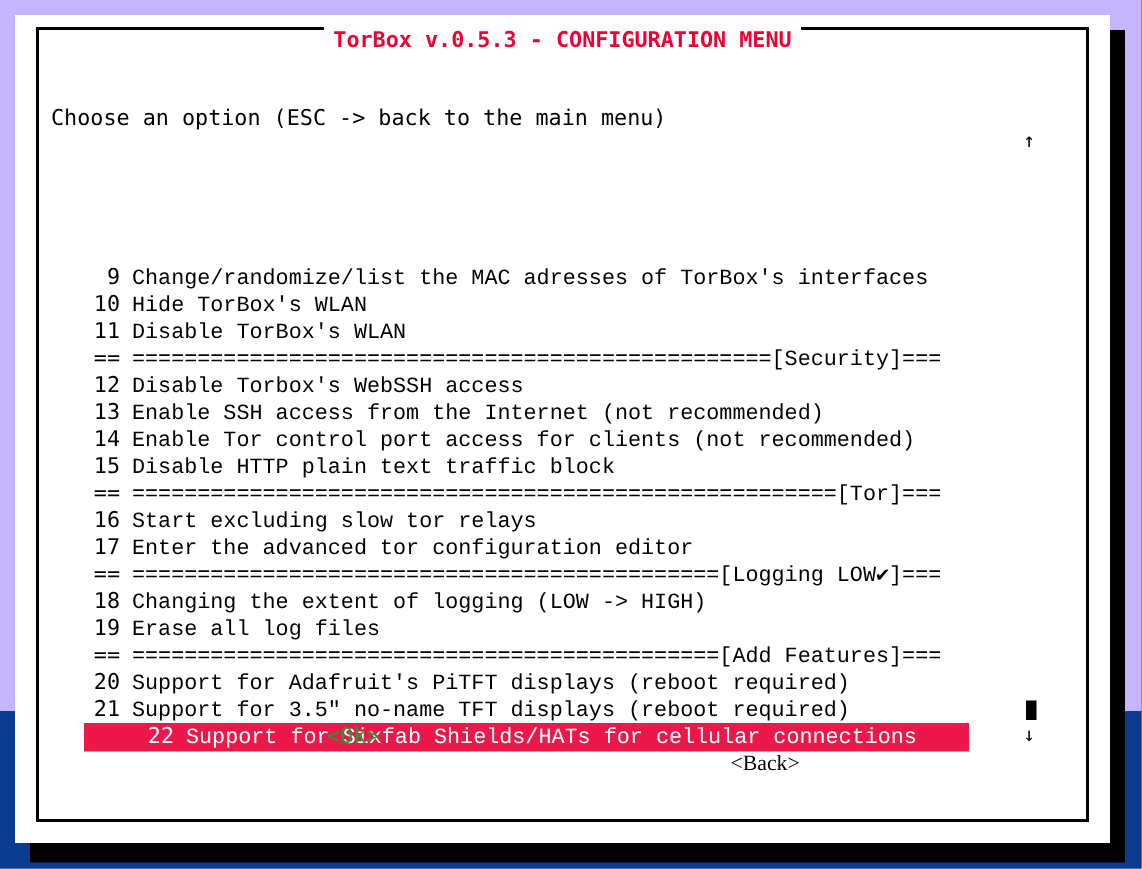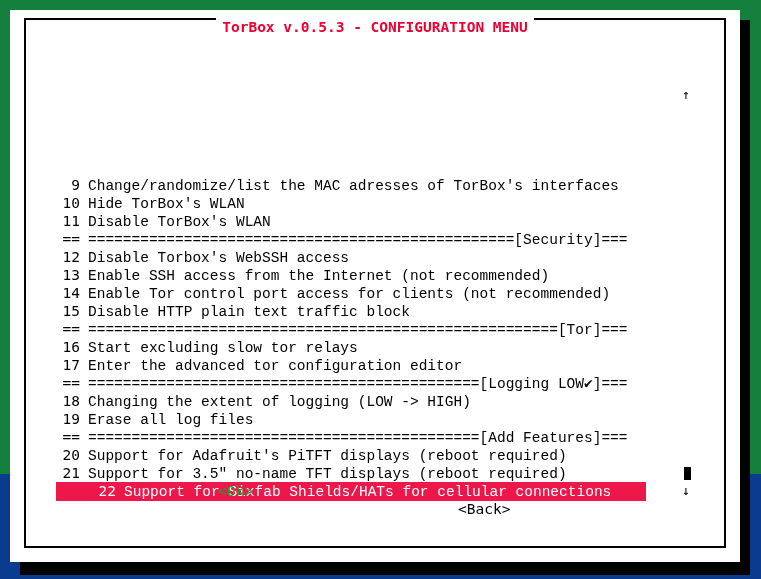--- a/index.html
+++ b/index.html
@@ -11,21 +11,21 @@
     font-family: "Menlo", "Consolas", "DejaVu Sans Mono", monospace;
     font-size: 14.5px;
     overflow: hidden;
   }
   .outer {
     position: absolute;
     left: 0;
     top: 0;
     width: 761px;
     height: 474px;
-    background: #15803d;
+    background: #c4b5fd;
   }
   .shadow {
     position: absolute;
     left: 20px;
     top: 20px;
     width: 730px;
     height: 555px;
     background: #000;
   }
   .win {
@@ -106,22 +106,23 @@
     right: 0;
   }
   .btn-ok {
     position: absolute;
     left: 186px;
     color: #15a530;
     text-align: center;
   }
   .btn-back {
     position: absolute;
-    left: 426px;
+    left: 455px;
     color: #000;
+    font-family: Liberation Serif, serif;
   }
   .arrow {
     position: absolute;
     right: 6px;
     font-size: 13px;
   }
   .arrow-up { top: 0; }
   .arrow-dn { bottom: 0; }
   .scroll-thumb {
     position: absolute;
@@ -141,20 +142,21 @@
 <body>
 
 <div class="outer">
   <div class="shadow"></div>
   <div class="win">
     <div class="border">
       <div class="title-wrap">
         <span class="title">TorBox v.0.5.3 - CONFIGURATION MENU</span>
       </div>
       <div class="content">
+        <div class="prompt">Choose an option (ESC -&gt; back to the main menu)</div>
 
         <div class="list" id="menu-list">
           <span class="arrow arrow-up">↑</span>
           <div class="scroll-thumb"></div>
           <span class="arrow arrow-dn">↓</span>
         <div class="row"><span class="num">9</span><span class="label">Change/randomize/list the MAC adresses of TorBox's interfaces</span></div><div class="row"><span class="num">10</span><span class="label">Hide TorBox's WLAN</span></div><div class="row"><span class="num">11</span><span class="label">Disable TorBox's WLAN</span></div><div class="row"><span class="divider-eq">==</span><span class="label">=================================================[Security]===</span></div><div class="row"><span class="num">12</span><span class="label">Disable Torbox's WebSSH access</span></div><div class="row"><span class="num">13</span><span class="label">Enable SSH access from the Internet (not recommended)</span></div><div class="row"><span class="num">14</span><span class="label">Enable Tor control port access for clients (not recommended)</span></div><div class="row"><span class="num">15</span><span class="label">Disable HTTP plain text traffic block</span></div><div class="row"><span class="divider-eq">==</span><span class="label">======================================================[Tor]===</span></div><div class="row"><span class="num">16</span><span class="label">Start excluding slow tor relays</span></div><div class="row"><span class="num">17</span><span class="label">Enter the advanced tor configuration editor</span></div><div class="row"><span class="divider-eq">==</span><span class="label">=============================================[Logging LOW✔]===</span></div><div class="row"><span class="num">18</span><span class="label">Changing the extent of logging (LOW -&gt; HIGH)</span></div><div class="row"><span class="num">19</span><span class="label">Erase all log files</span></div><div class="row"><span class="divider-eq">==</span><span class="label">=============================================[Add Features]===</span></div><div class="row"><span class="num">20</span><span class="label">Support for Adafruit's PiTFT displays (reboot required)</span></div><div class="row"><span class="num">21</span><span class="label">Support for 3.5" no-name TFT displays (reboot required)</span></div><div class="row"><span class="selected"><span class="num">22</span><span class="label">Support for Sixfab Shields/HATs for cellular connections    </span></span></div></div>
 
         <div class="buttons">
           <span class="btn-ok">&lt;Ok&gt;</span>
           <span class="btn-back">&lt;Back&gt;</span>

